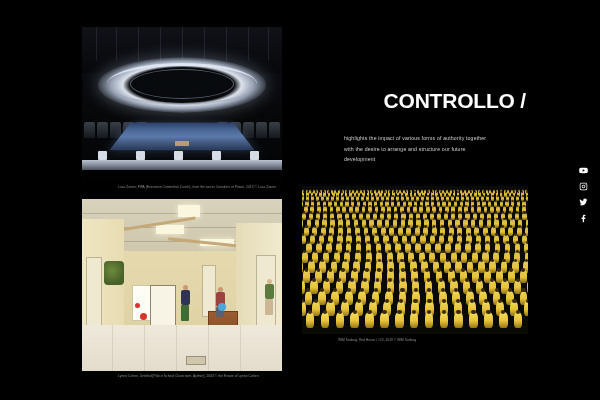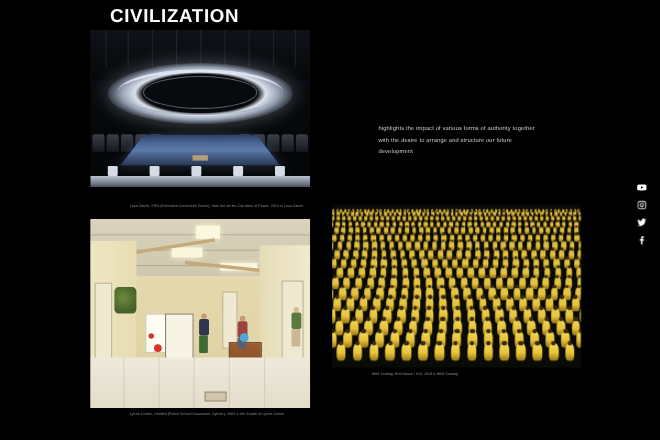--- a/index.html
+++ b/index.html
@@ -264,21 +264,20 @@
     display: block; width: 9px; height: 9px;
     color: #ffffff; line-height: 0;
   }
   .social-rail svg { display: block; width: 9px; height: 9px; fill: #ffffff; }
 </style>
 </head>
 <body>
 
 <div class="stage">
 
-  <div class="section-title">CIVILIZATION</div>
 
   <div class="left-col">
 
     <div class="figure">
       <div class="frame">
         <div class="hall">
           <div class="ceiling"></div>
           <div class="ceiling-slat" style="left:14px;"></div>
           <div class="ceiling-slat" style="left:34px;"></div>
           <div class="ceiling-slat" style="left:56px;"></div>
@@ -374,20 +373,21 @@
           <div class="floor-grid" style="left:158px;"></div>
           <div class="vent"></div>
         </div>
       </div>
       <div class="caption indent-a">Lynne Cohen, Untitled [Police School Classroom, Aylmer], 2003 © the Estate of Lynne Cohen</div>
     </div>
   </div>
 
   <div class="right-col">
     <div class="headline">
+      <span class="l1">CONTROLLO /</span>
     </div>
     <div class="blurb">highlights the impact of various forms of authority together with the desire to arrange and structure our future development</div>
   </div>
 
   <div class="yellow-fig">
     <div class="crowd" id="crowd">
         <div class="figure-dot" style="left: 0px; top: 4px; width: 2.08px; height: 3.8px; background: linear-gradient(rgba(245, 222, 90, 0.7) 0%, rgb(232, 195, 58) 55%, rgba(150, 118, 20, 0.7) 100%);"></div>
         <div class="fg-head" style="left: 0.5px; top: 3.41px; width: 1.08px; height: 1.08px;"></div>
         <div class="figure-dot" style="left: 3.6px; top: 4px; width: 2.08px; height: 3.8px; background: linear-gradient(rgba(245, 222, 90, 0.7) 0%, rgb(232, 195, 58) 55%, rgba(150, 118, 20, 0.7) 100%);"></div>
         <div class="fg-head" style="left: 4.1px; top: 3.41px; width: 1.08px; height: 1.08px;"></div>

